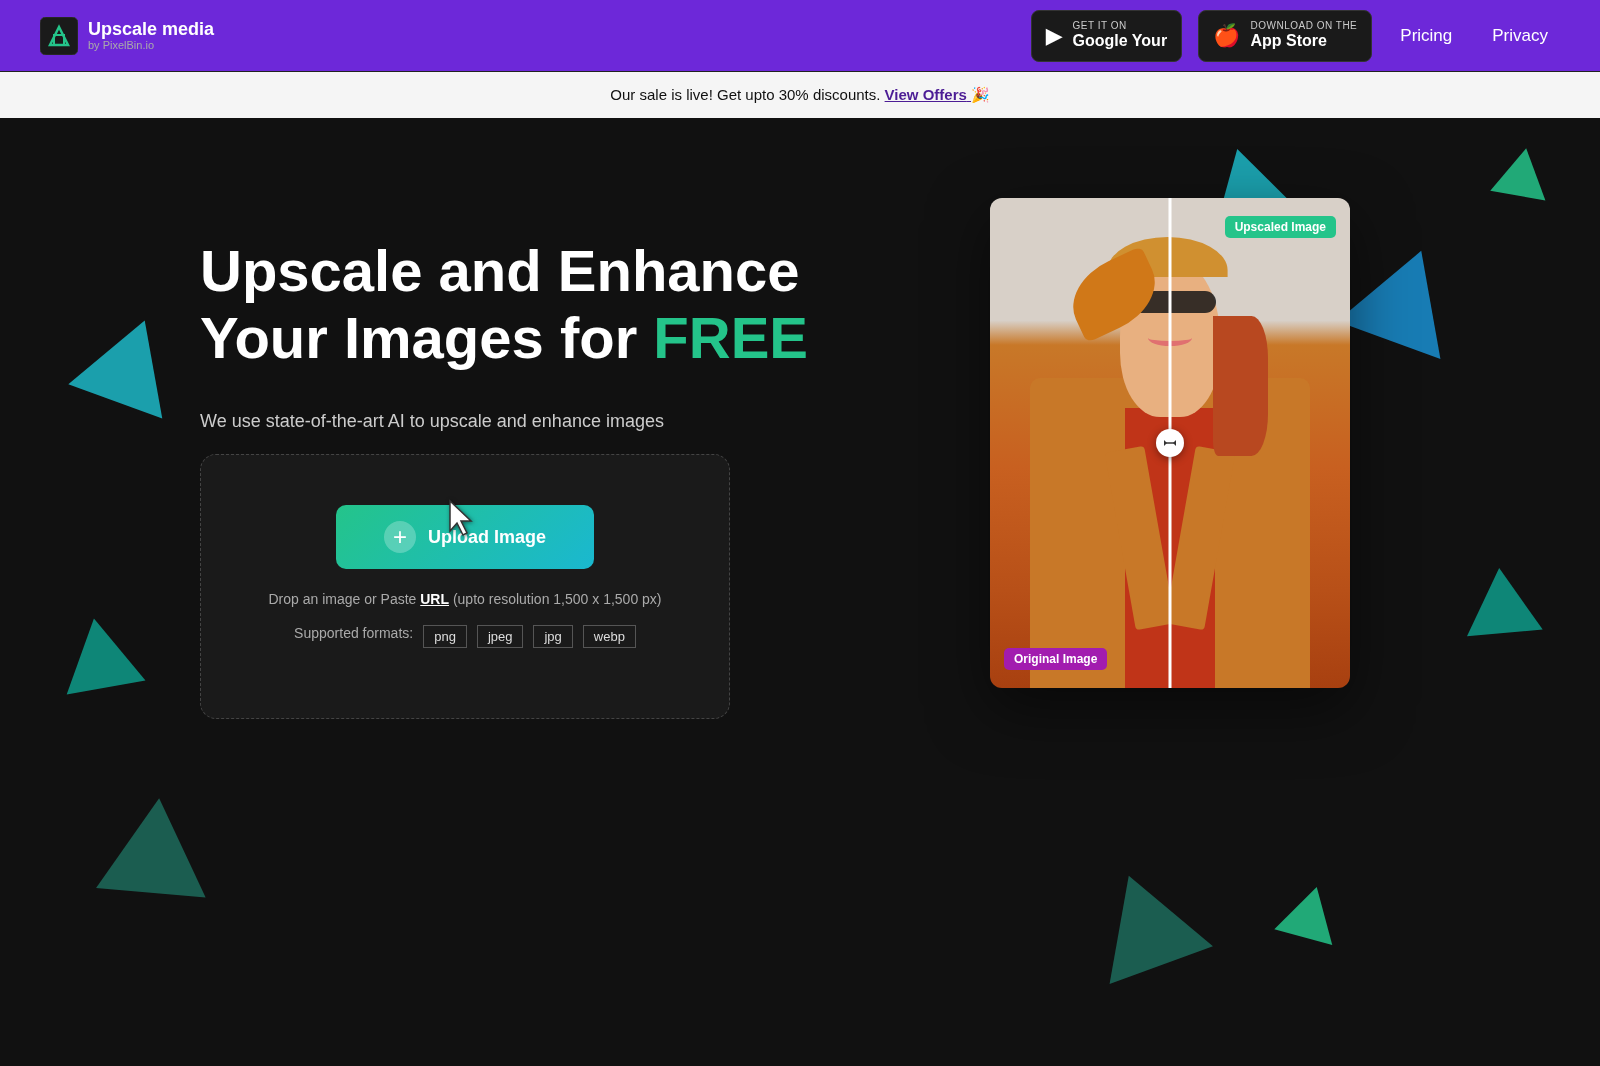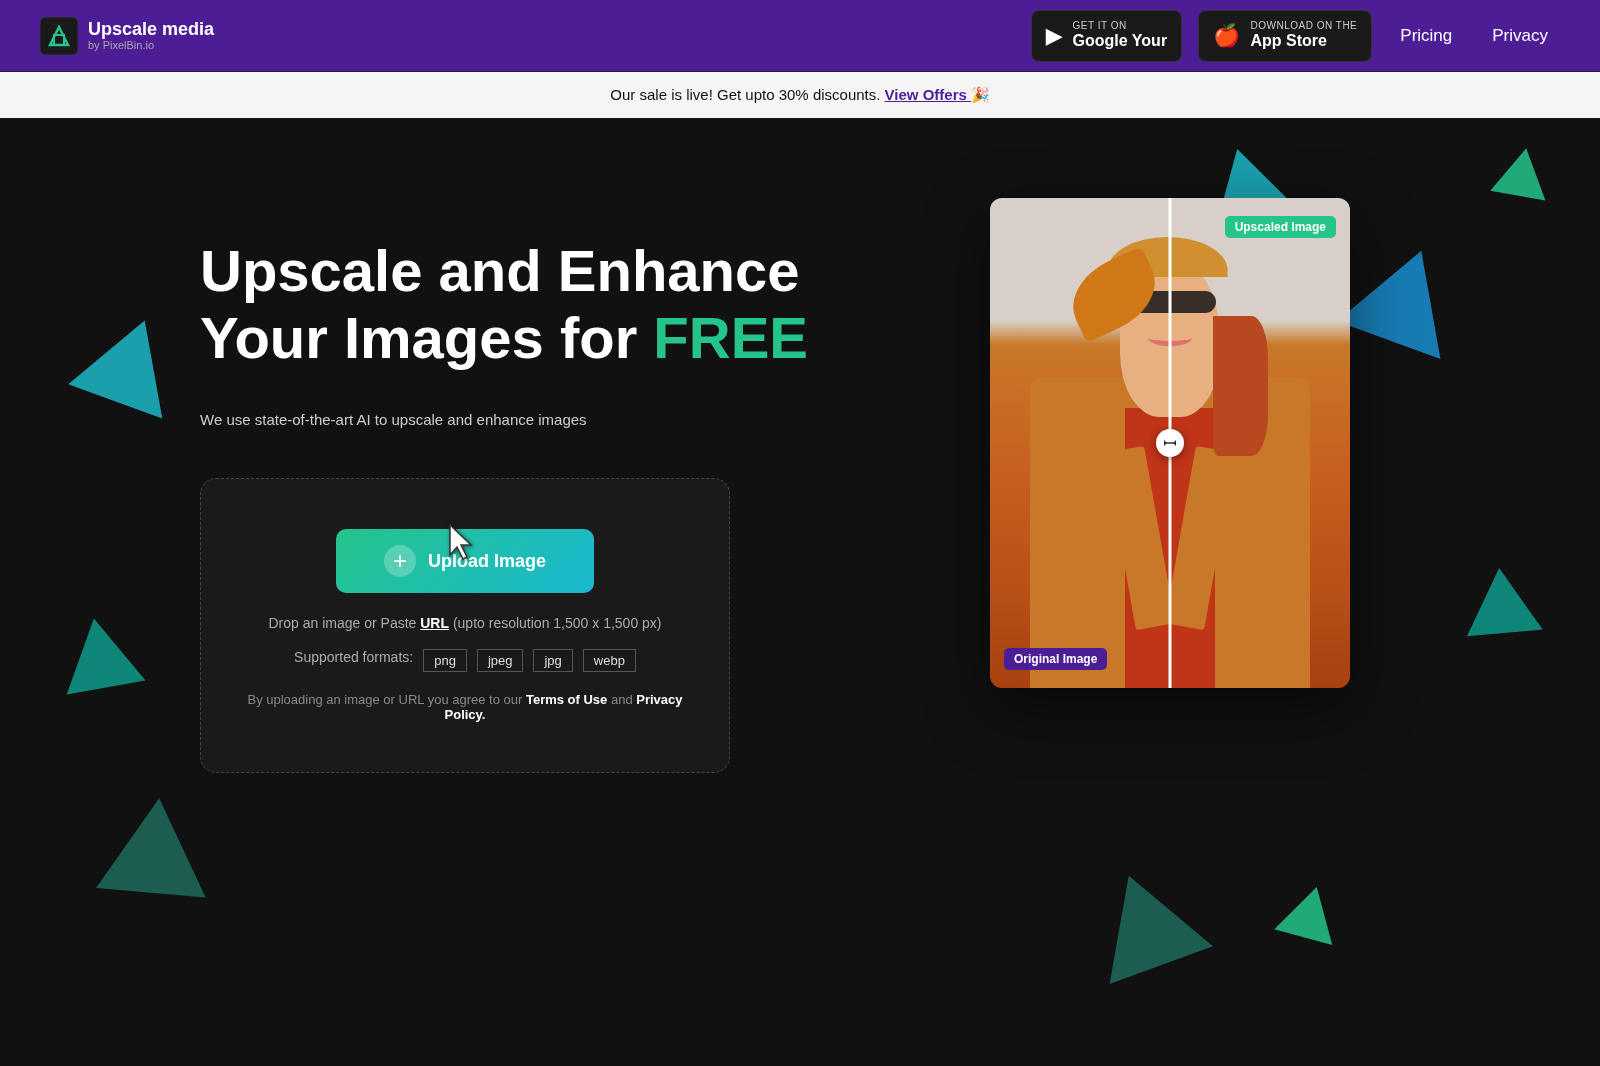--- a/index.html
+++ b/index.html
@@ -10,21 +10,21 @@
       font-family: -apple-system, BlinkMacSystemFont, 'Segoe UI', sans-serif;
       color: #ffffff;
       overflow-x: hidden;
     }
 
     
     .navbar {
       display: flex;
       align-items: center;
       justify-content: space-between;
-      background: #4c1d95;
+      background: #6d28d9;
       border-bottom: 1px solid #222;
       padding: 0 40px;
       height: 72px;
     }
     .navbar-left {
       display: flex;
       align-items: center;
       gap: 10px;
     }
     .logo-icon {
@@ -213,23 +213,23 @@
     .hero-title {
       font-size: 58px;
       font-weight: 800;
       line-height: 1.15;
       margin-bottom: 40px;
     }
     .hero-title-free {
       color: #24c48a;
     }
     .hero-subtitle {
-      font-size: 15px;
+      font-size: 18px;
       color: #ccc;
-      margin-bottom: 50px;
+      margin-bottom: 22px;
     }
 
     
     .upload-box {
       background: #1a1a1a;
       border: 1.5px dashed #444;
       border-radius: 16px;
       padding: 50px 40px;
       text-align: center;
       max-width: 530px;
@@ -358,21 +358,21 @@
     }
     .label-upscaled {
       top: 18px;
       right: 14px;
       background: #24c48a;
       margin-left: 48px;
     }
     .label-original {
       bottom: 18px;
       left: 14px;
-      background: #4c1d95;
+      background: #a21caf;
     }
 
     
     .woman-figure {
       position: absolute;
       inset: 0;
       overflow: hidden;
     }
 
     
@@ -479,23 +479,20 @@
       </p>
 
       <div class="formats-row">
         <span>Supported formats:</span>
         <span class="format-badge">png</span>
         <span class="format-badge">jpeg</span>
         <span class="format-badge">jpg</span>
         <span class="format-badge">webp</span>
       </div>
 
-      <p class="terms-text">
-        <span>By uploading an image or URL you agree to our </span><a><span>Terms of Use</span></a><span> and </span><a><span>Privacy Policy.</span></a>
-      </p>
     </div>
   </div>
 
   <div class="hero-right">
     <div class="image-compare-wrapper">
 
       <div class="woman-figure">
 
         <div style="position:absolute;inset:0;background:linear-gradient(180deg,#d8d0c8 0%,#d8d0c8 25%,#c87828 30%,#c86020 55%,#b85018 80%,#a84010 100%);"></div>
 

